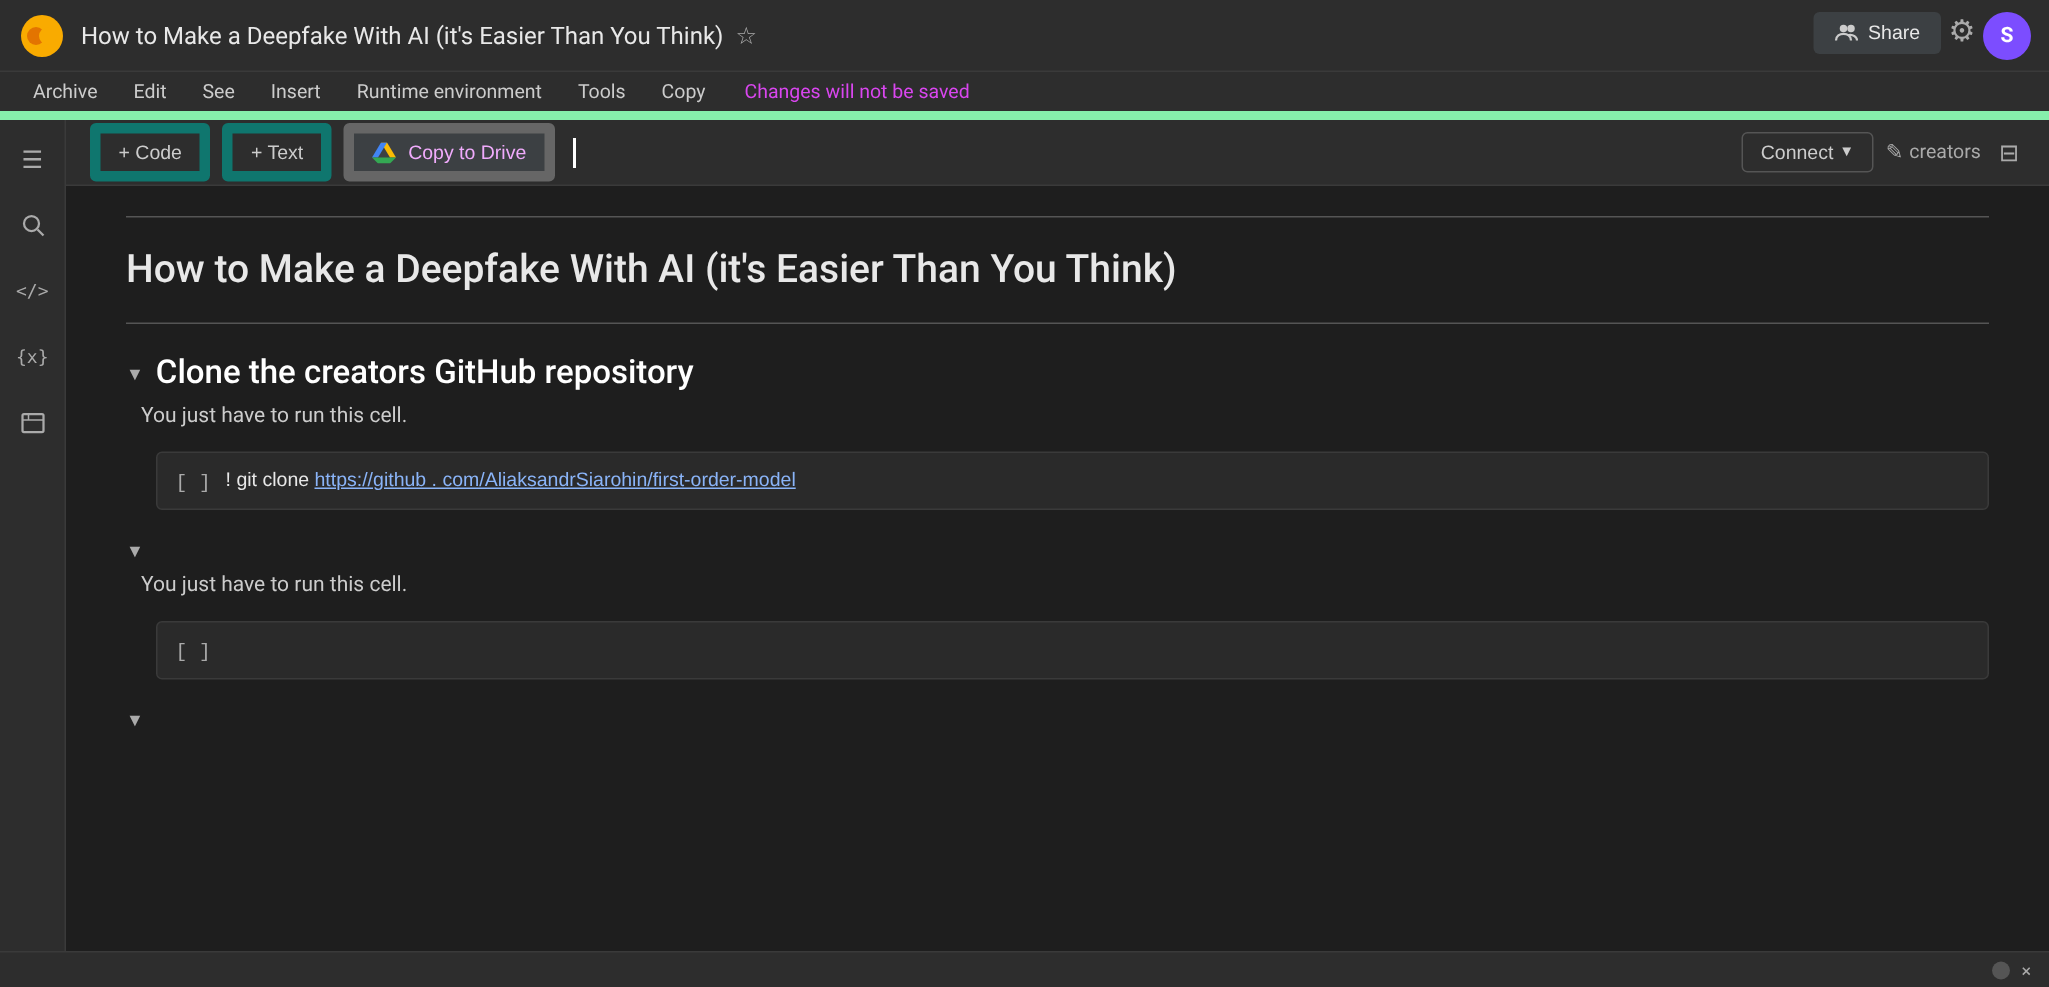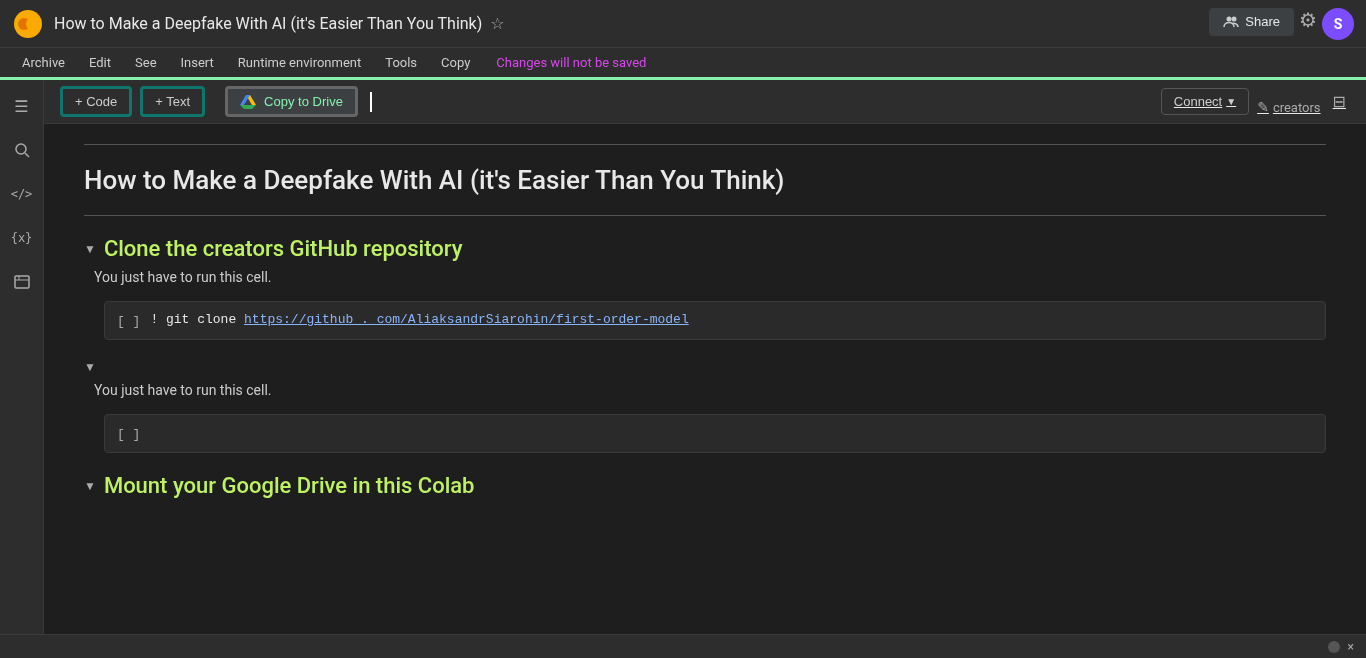--- a/index.html
+++ b/index.html
@@ -76,21 +76,21 @@
       color: white;
     }
 
     
     .menu-bar {
       background: #2d2d2d;
       height: 32px;
       display: flex;
       align-items: center;
       padding: 0 12px;
-      border-bottom: 3px solid #86efac;
+      border-bottom: 6px solid #86efac;
       flex-shrink: 0;
       gap: 4px;
     }
     .menu-item {
       font-size: 13px;
       color: #ccc;
       padding: 4px 10px;
       cursor: pointer;
       border-radius: 3px;
     }
@@ -148,39 +148,37 @@
       padding: 0 16px;
       gap: 8px;
       border-bottom: 1px solid #3a3a3a;
       flex-shrink: 0;
     }
     .toolbar-btn {
       display: flex;
       align-items: center;
       gap: 4px;
       background: transparent;
-      border: 3px solid #0f766e;
+      border: 7px solid #0f766e;
       color: #ccc;
       padding: 5px 12px;
       border-radius: 4px;
       cursor: pointer;
       font-size: 13px;
     }
     .toolbar-btn.copy-drive {
       background: #3c4043;
       border-color: #666;
-      color: #86efac;
-      margin-left: 12px;
+      color: #f0abfc;
     }
     .toolbar-right {
       margin-left: auto;
       display: flex;
-      align-items: flex-end;
+      align-items: center;
       gap: 8px;
-      text-decoration: underline;
     }
     .connect-btn {
       display: flex;
       align-items: center;
       gap: 4px;
       background: transparent;
       border: 1px solid #555;
       color: #ccc;
       padding: 5px 12px;
       border-radius: 4px;
@@ -246,21 +244,21 @@
       margin-bottom: 8px;
     }
     .section-collapse-arrow {
       color: #aaa;
       cursor: pointer;
       font-size: 12px;
     }
     .section-title {
       font-size: 22px;
       font-weight: 500;
-      color: #bef264;
+      color: #ffffff;
     }
     .section-text {
       font-size: 14px;
       color: #ccc;
       margin-bottom: 10px;
       margin-left: 10px;
     }
     .cell-action-btn {
       background: transparent;
       border: none;
@@ -287,21 +285,21 @@
       gap: 10px;
     }
     .code-brackets {
       color: #aaa;
       font-size: 13px;
       font-family: 'Courier New', monospace;
       margin-top: 2px;
       white-space: nowrap;
     }
     .code-content {
-      font-family: Liberation Mono, monospace;
+      font-family: Liberation Sans, sans-serif;
       font-size: 13px;
       color: #e8e8e8;
       flex: 1;
     }
     .code-link {
       color: #8ab4f8;
       text-decoration: underline;
     }
 
     
@@ -484,21 +482,20 @@
           <div class="code-cell-inner">
             <span class="code-brackets">[ ]</span>
           </div>
         </div>
       </div>
 
       <div class="section-container">
         <div class="section-cell">
           <div class="section-header">
             <span class="section-collapse-arrow">▼</span>
-            <h2 class="section-title">Mount your Google Drive in this Colab</h2>
           </div>
         </div>
       </div>
 
     </div>
   </div>
 </div>
 
 <div class="bottom-bar">
   <div class="bottom-circle"></div>

